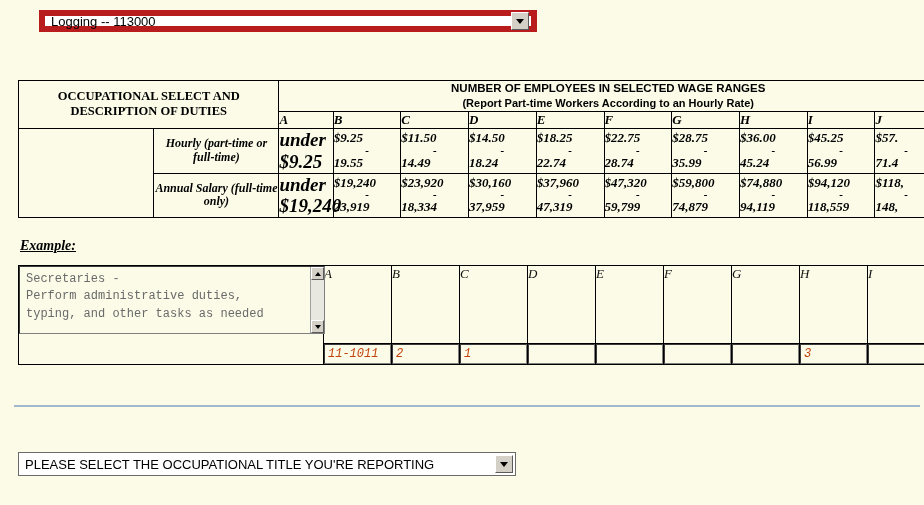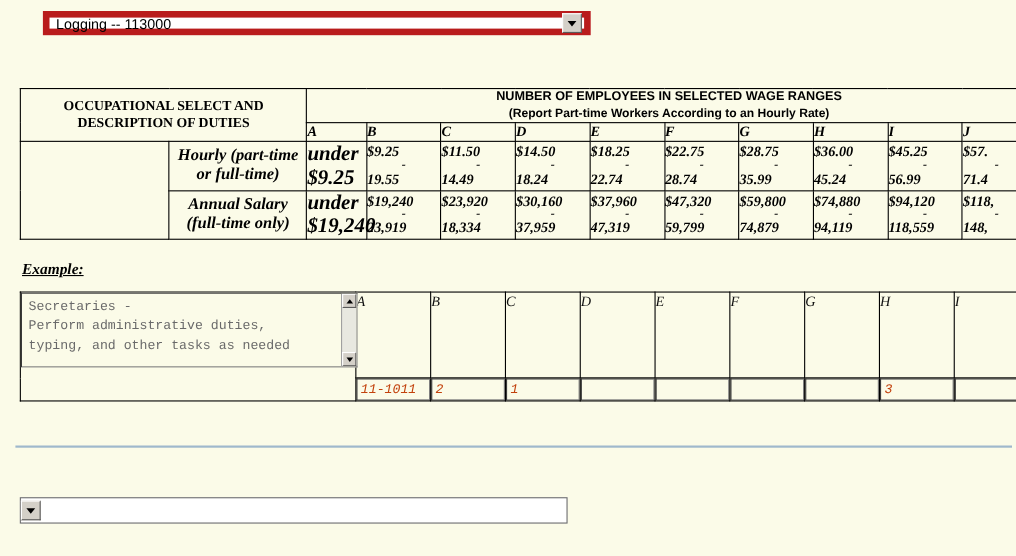--- a/index.html
+++ b/index.html
@@ -100,21 +100,21 @@
     text-align: left;
     font-weight: bold;
     font-style: italic;
     font-size: 13px;
     font-family: "Liberation Serif", serif;
     padding: 1px 4px;
   }
   .row-label {
     font-weight: bold;
     font-style: italic;
-    font-size: 15px;
+    font-size: 12px;
     text-align: center;
     line-height: 1.15;
     padding: 2px 3px;
     font-family: "Liberation Serif", serif;
   }
   .range-cell {
     font-weight: bold;
     font-style: italic;
     font-size: 13px;
     text-align: left;
@@ -507,16 +507,17 @@
     <td class="inp-cell">
       
     </td>
   </tr>
 </tbody>
   </table>
 
 <div class="divider"></div>
 
 <div class="bottom-select-wrap">
+  <span class="sel-text">PLEASE SELECT THE OCCUPATIONAL TITLE YOU'RE REPORTING</span>
   <span class="sel-arrow">
       <span class="tri"></span>
     </span>
 </div>
 
 </body></html>

